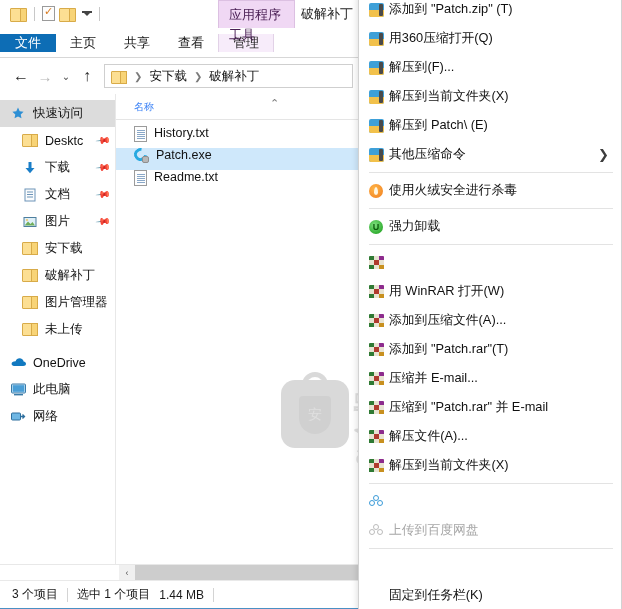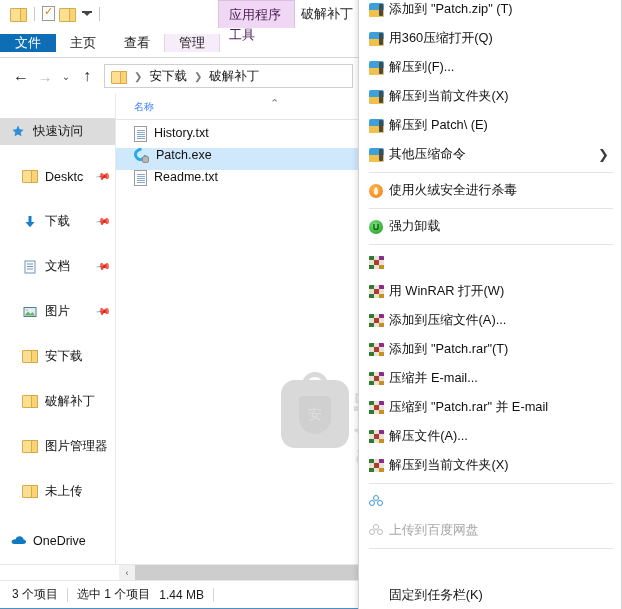--- a/index.html
+++ b/index.html
@@ -107,21 +107,21 @@
 
   
   .body-row { flex: 1; display: flex; min-height: 0; }
   .sidebar {
     width: 116px; background: #ffffff; padding-top: 6px;
     overflow: hidden; position: relative; border-right: 1px solid #e8e8e8;
   }
   .sb-item {
     height: 27px; display: flex; align-items: center; gap: 6px;
     padding-left: 10px; font-size: 12.5px; color: #111; white-space: nowrap;
-    cursor: default; position: relative; margin-top: 18px;
+    cursor: default; position: relative;
   }
   .sb-item.sel { background: #dcdcdc; }
   .sb-item.indent { padding-left: 22px; }
   .sb-ico { width: 17px; height: 16px; flex: 0 0 17px; position: relative; }
   .pin {
     position: absolute; right: 6px; top: 8px; font-size: 10px; color: #7a7a7a;
     transform: rotate(40deg);
   }
   .sb-label { overflow: hidden; }
 
@@ -309,20 +309,21 @@
 
       <div class="title-tabs">
         <div class="ctx-tab-label">应用程序工具</div>
         <div class="win-title">破解补丁</div>
       </div>
     </div>
 
     <div class="ribbon-tabs">
       <div class="rtab file">文件</div>
       <div class="rtab">主页</div>
+      <div class="rtab">共享</div>
       <div class="rtab">查看</div>
       <div class="rtab manage">管理</div>
     </div>
 
     <div class="navbar">
       <div class="navbtn">←</div>
       <div class="navbtn dim">→</div>
       <div class="navbtn small">⌄</div>
       <div class="navbtn">↑</div>
       <div class="addressbar">
@@ -397,21 +398,21 @@
         </div>
         <div class="sb-item indent">
           <span class="sb-ico"><span class="f-ico"></span></span>
           <span class="sb-label">图片管理器</span>
         </div>
         <div class="sb-item indent">
           <span class="sb-ico"><span class="f-ico"></span></span>
           <span class="sb-label">未上传</span>
         </div>
 
-        <div class="sb-item" style="margin-top:22px">
+        <div class="sb-item" style="margin-top:6px">
           <span class="sb-ico">
             <svg width="17" height="14" viewBox="0 0 17 14">
                 <path d="M4 11h9.2c1.6 0 2.8-1 2.8-2.3 0-1.2-1-2.2-2.4-2.3-.4-1.8-2-3.1-4-3.1-1.9 0-3.5 1.2-4 2.9C2.9 6.3 1.6 7.4 1.6 8.8 1.6 10.1 2.6 11 4 11z" fill="#1179c0"></path>
               </svg>
           </span>
           <span class="sb-label">OneDrive</span>
         </div>
 
         <div class="sb-item">
           <span class="sb-ico">

